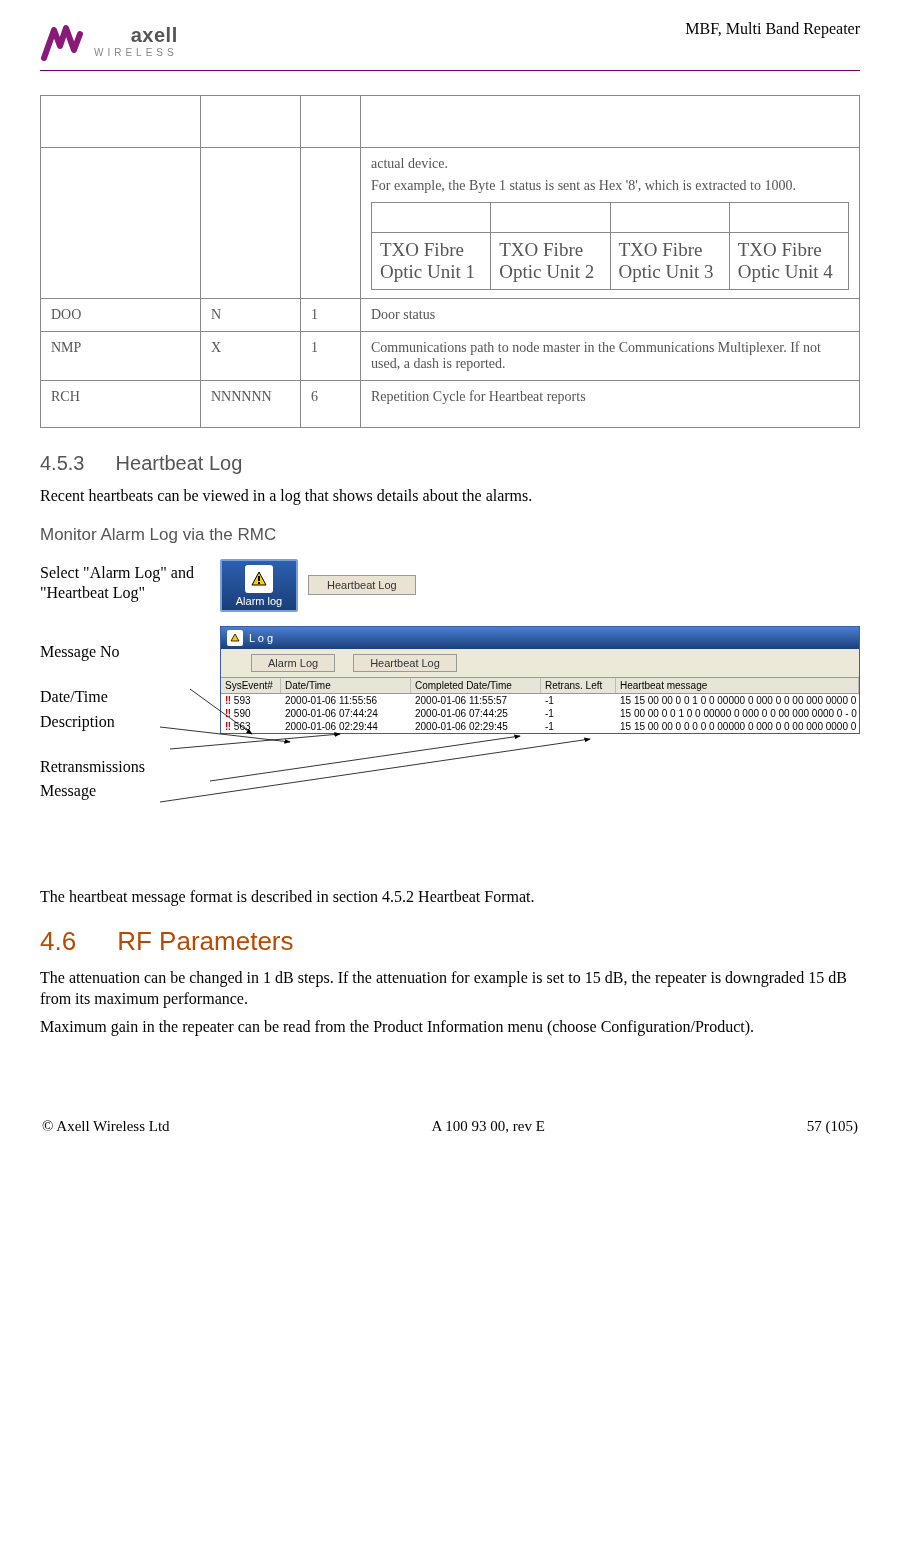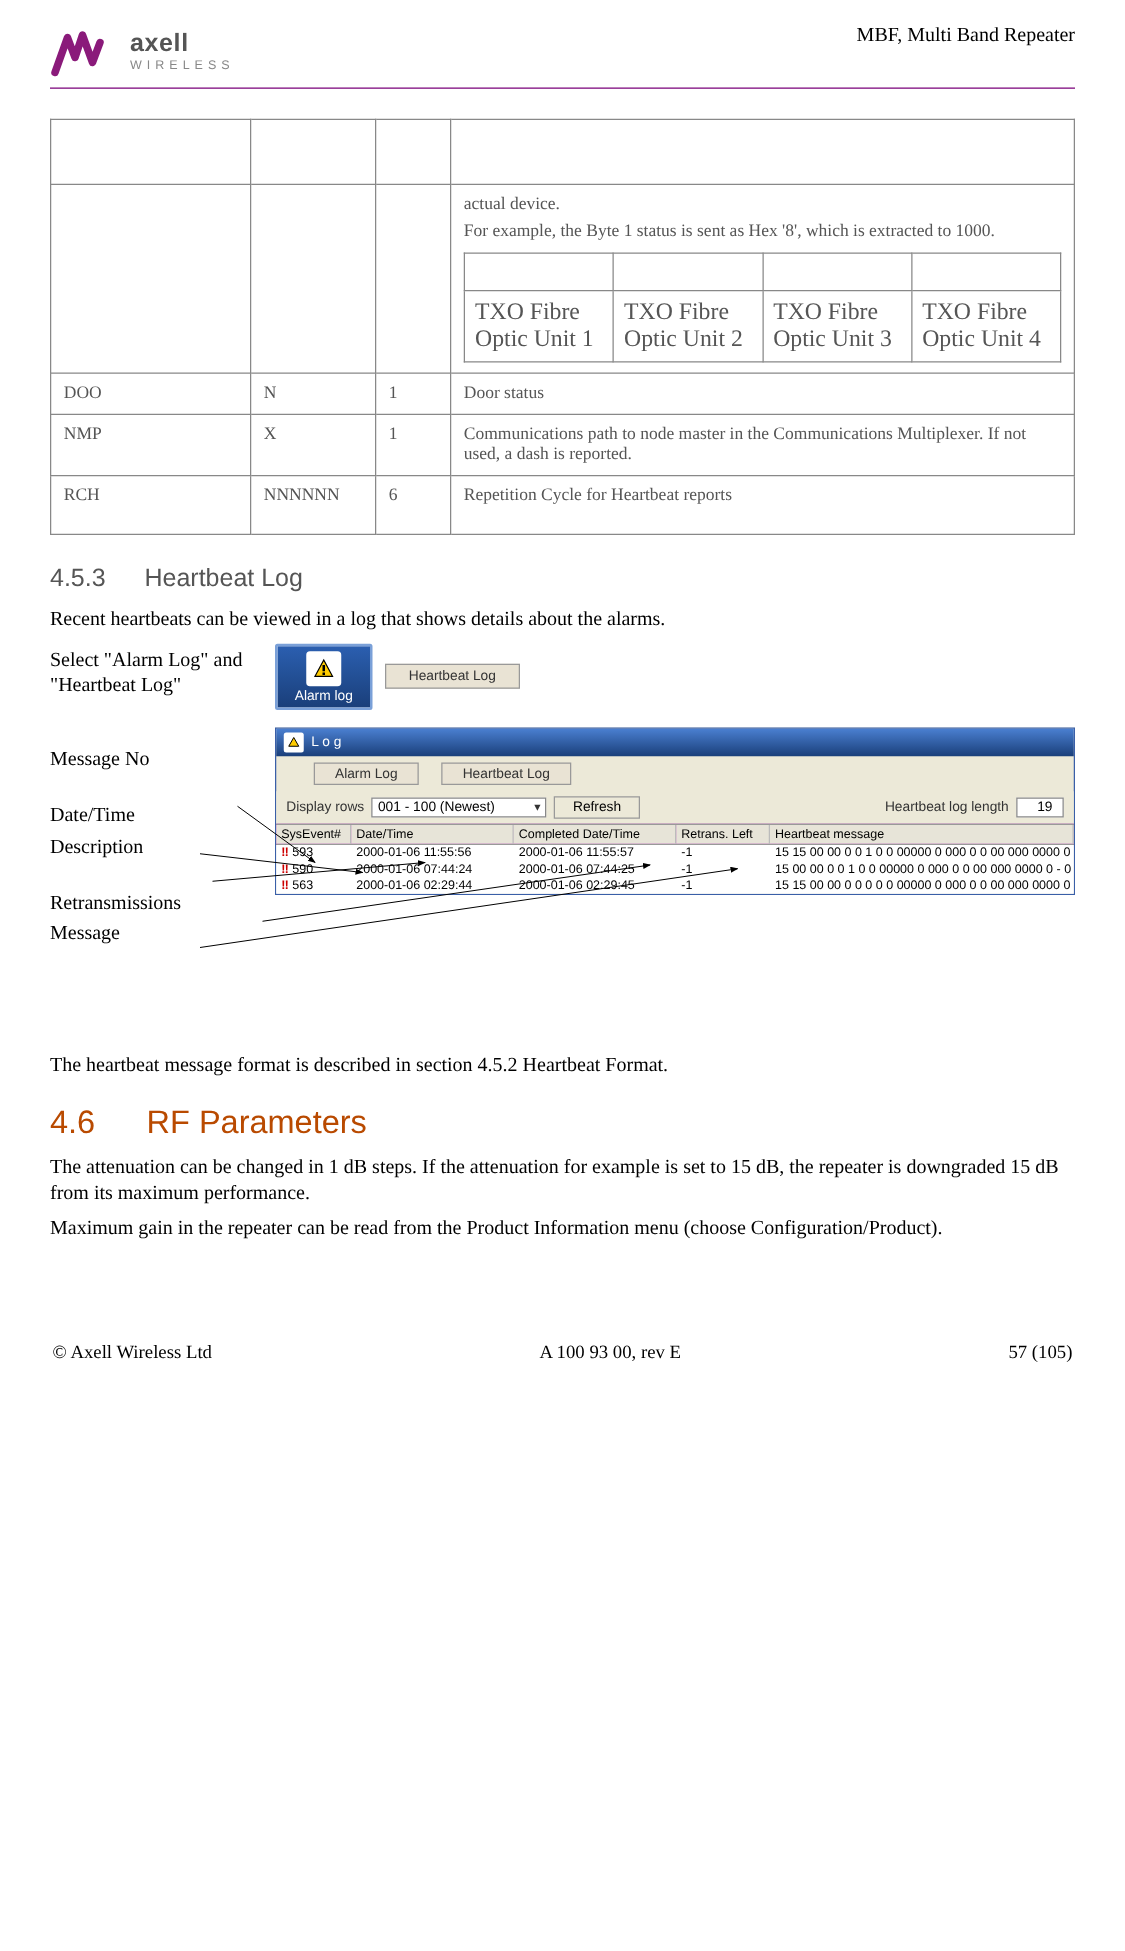--- a/index.html
+++ b/index.html
@@ -17,21 +17,21 @@
     padding: 20px 40px 30px;
   }
   .header {
     display: flex;
     justify-content: space-between;
     align-items: flex-start;
     border-bottom: 1px solid #7a007a;
     padding-bottom: 6px;
     margin-bottom: 24px;
   }
-  .logo-block { display: flex; align-items: flex-start; gap: 20px; }
+  .logo-block { display: flex; align-items: flex-start; gap: 10px; text-align: right; }
   .logo-mark {
     width: 44px; height: 44px; position: relative;
   }
   .logo-mark svg { width: 100%; height: 100%; }
   .logo-text { display: flex; flex-direction: column; margin-top: 4px; }
   .logo-text .brand { font-family: Arial, sans-serif; font-weight: bold; font-size: 20px; color: #555; letter-spacing: 0.5px; }
   .logo-text .sub { font-family: Arial, sans-serif; font-size: 10px; color: #888; letter-spacing: 4px; }
   .header-right { text-align: center; }
   .header-right .line1 { font-size: 16px; color: #000; margin-bottom: 2px; }
   .header-right .line2 { font-family: Arial, sans-serif; font-size: 20px; font-weight: bold; color: #888; }
@@ -319,20 +319,21 @@
     </tr>
   </tbody>
     </table>
 
   <div class="h3">
     <span class="num">4.5.3</span>
     <span>Heartbeat Log</span>
   </div>
   <p>Recent heartbeats can be viewed in a log that shows details about the alarms.</p>
 
+  <div class="h4">Monitor Alarm Log via the RMC</div>
 
   <div class="monitor-section">
     <div class="callouts">
       <div class="callout">Select "Alarm Log" and "Heartbeat Log"</div>
       <div class="gap-small"></div>
       <div class="callout">Message No</div>
       <div class="gap-med"></div>
       <div class="callout">Date/Time</div>
       <div class="callout">Description</div>
       <div class="gap-med"></div>
@@ -373,28 +374,20 @@
           <span class="tiny-icon">
             <svg width="10" height="10" viewBox="0 0 10 10">
                 <path d="M5 1 L9 8 L1 8 Z" fill="#fc0" stroke="#000" stroke-width="0.8"></path>
               </svg>
           </span>
           <span>L o g</span>
         </div>
         <div class="log-tabs">
           <div class="log-tab">Alarm Log</div>
           <div class="log-tab">Heartbeat Log</div>
-        </div>
-        <div class="log-toolbar">
-          <span class="lbl">Display rows</span>
-          <span class="dd">001 - 100  (Newest)</span>
-          <span class="btn">Refresh</span>
-          <span class="spacer"></span>
-          <span class="lbl">Heartbeat log length</span>
-          <span class="lenbox">19</span>
         </div>
         <div class="log-head">
           <div class="c-ev">SysEvent#</div>
           <div class="c-dt">Date/Time</div>
           <div class="c-cdt">Completed Date/Time</div>
           <div class="c-rt">Retrans. Left</div>
           <div class="c-msg">Heartbeat message</div>
         </div>
         <div class="log-rows">
           <div class="log-row">

